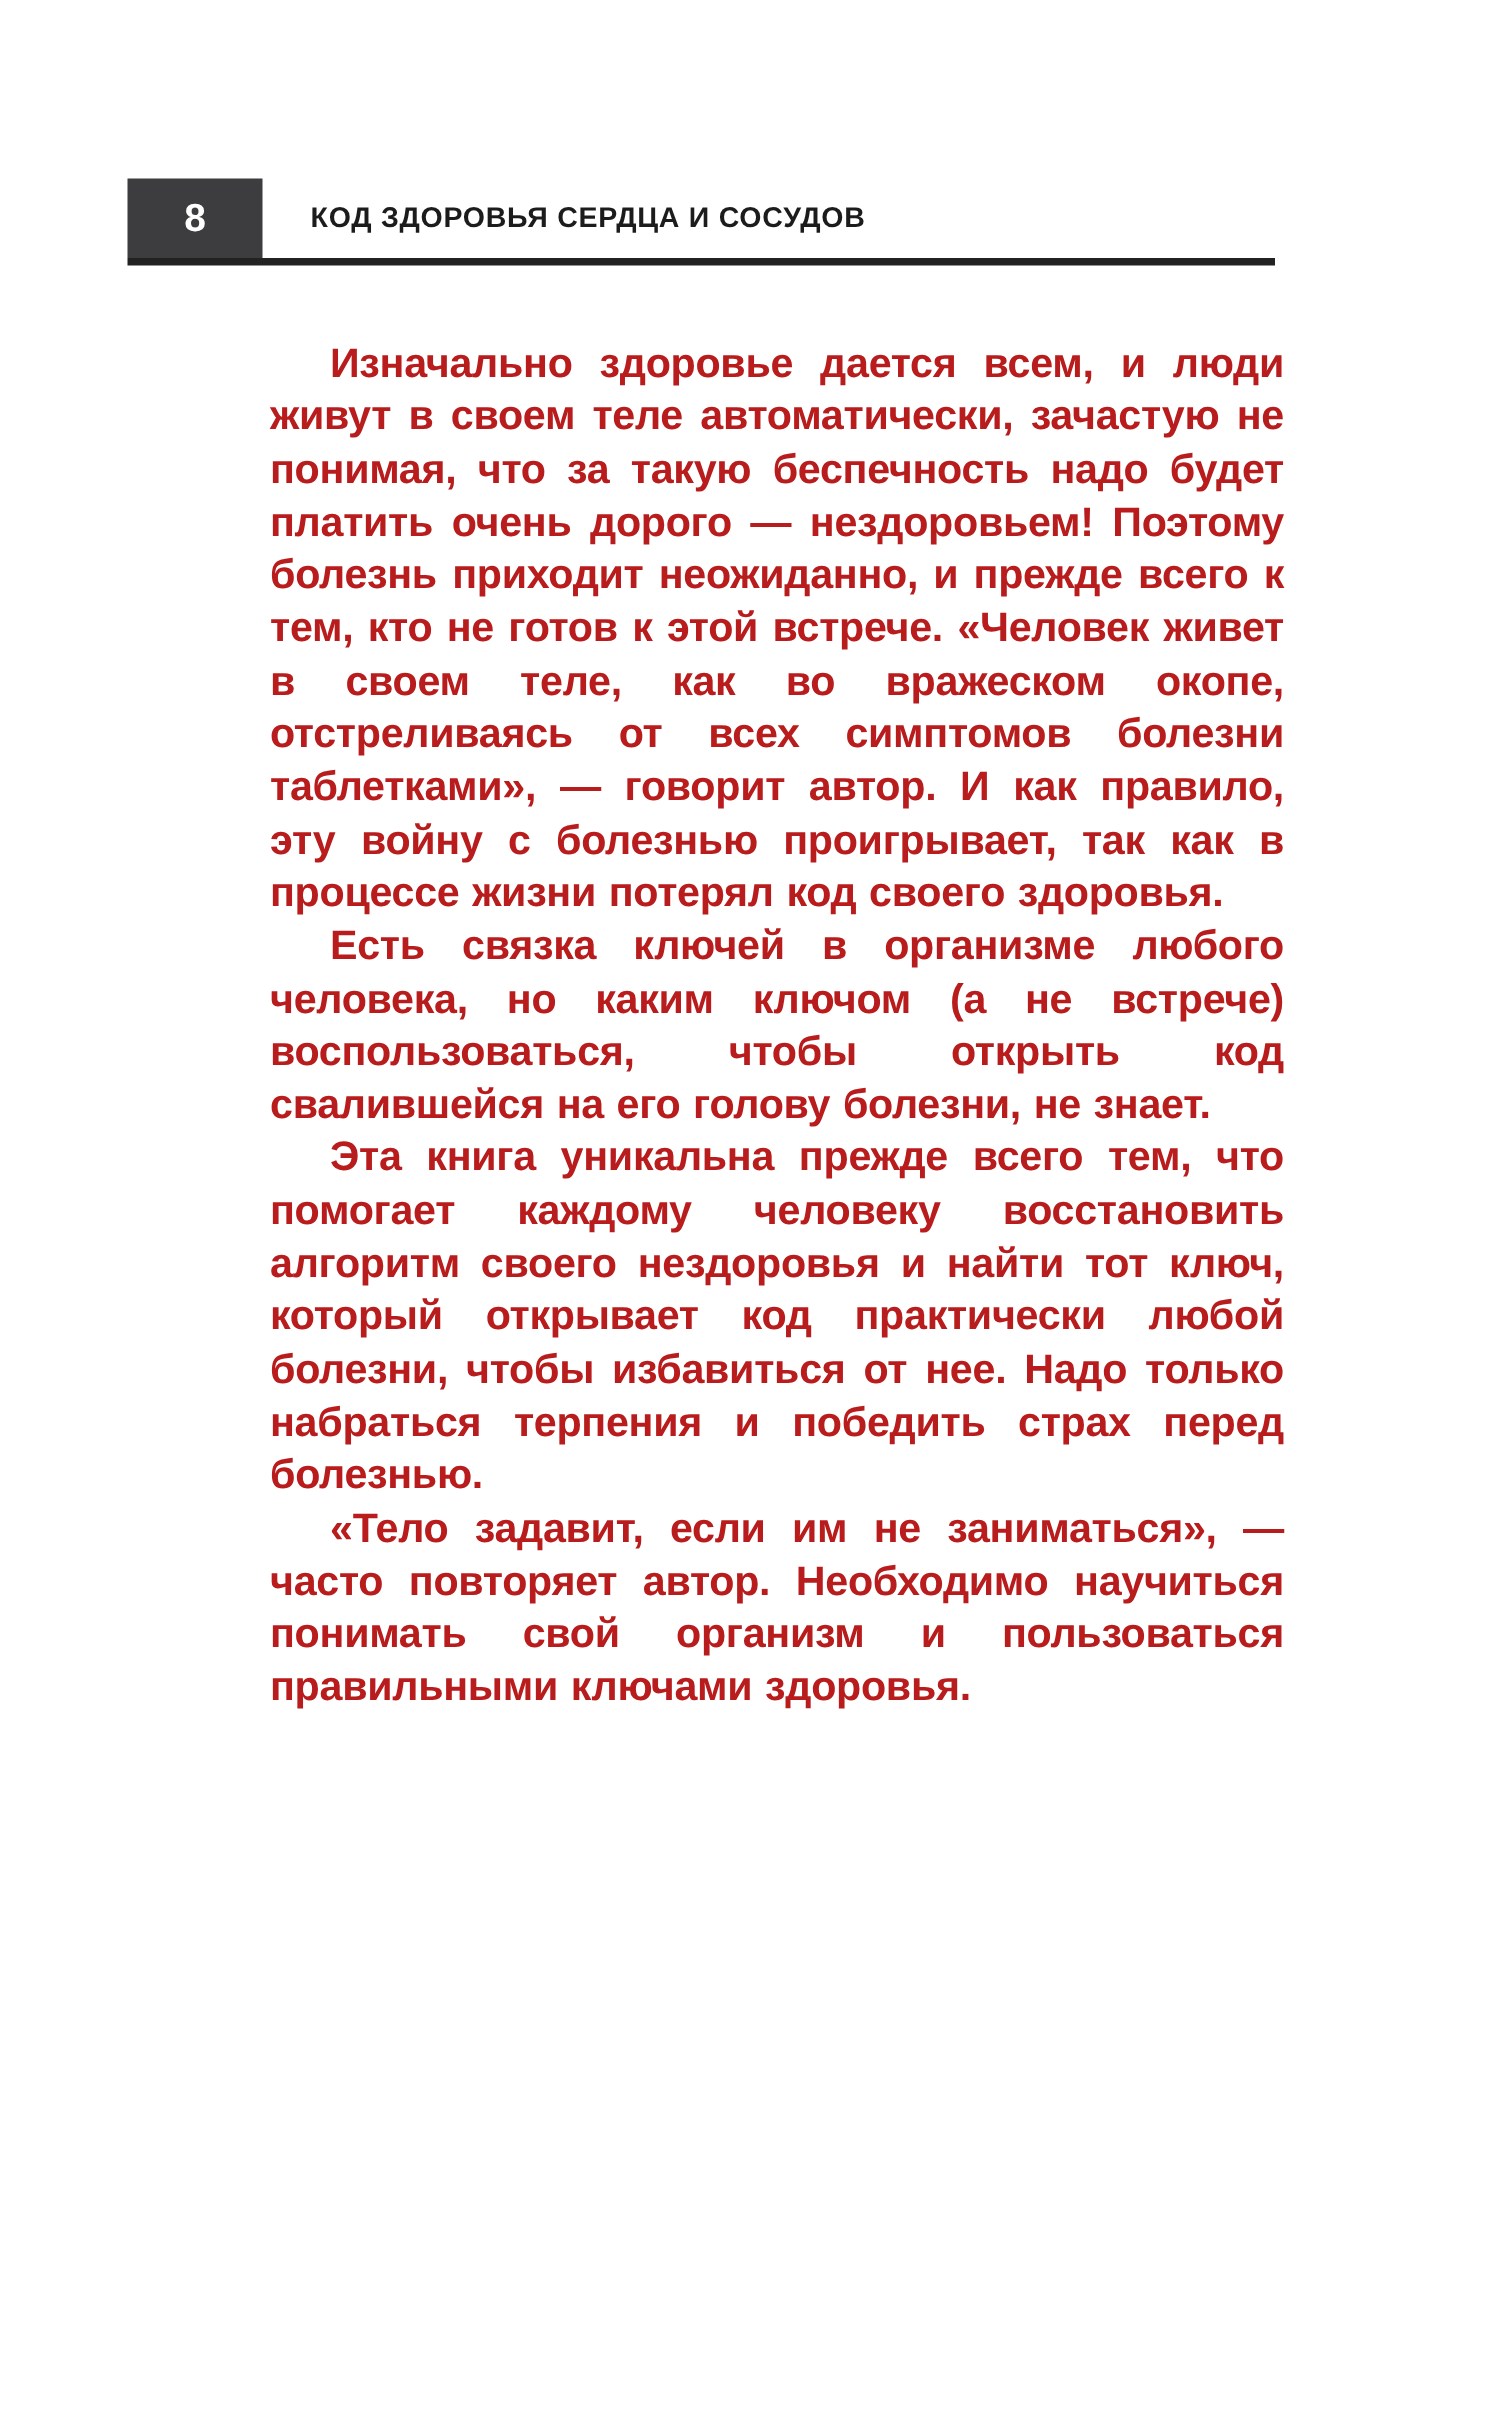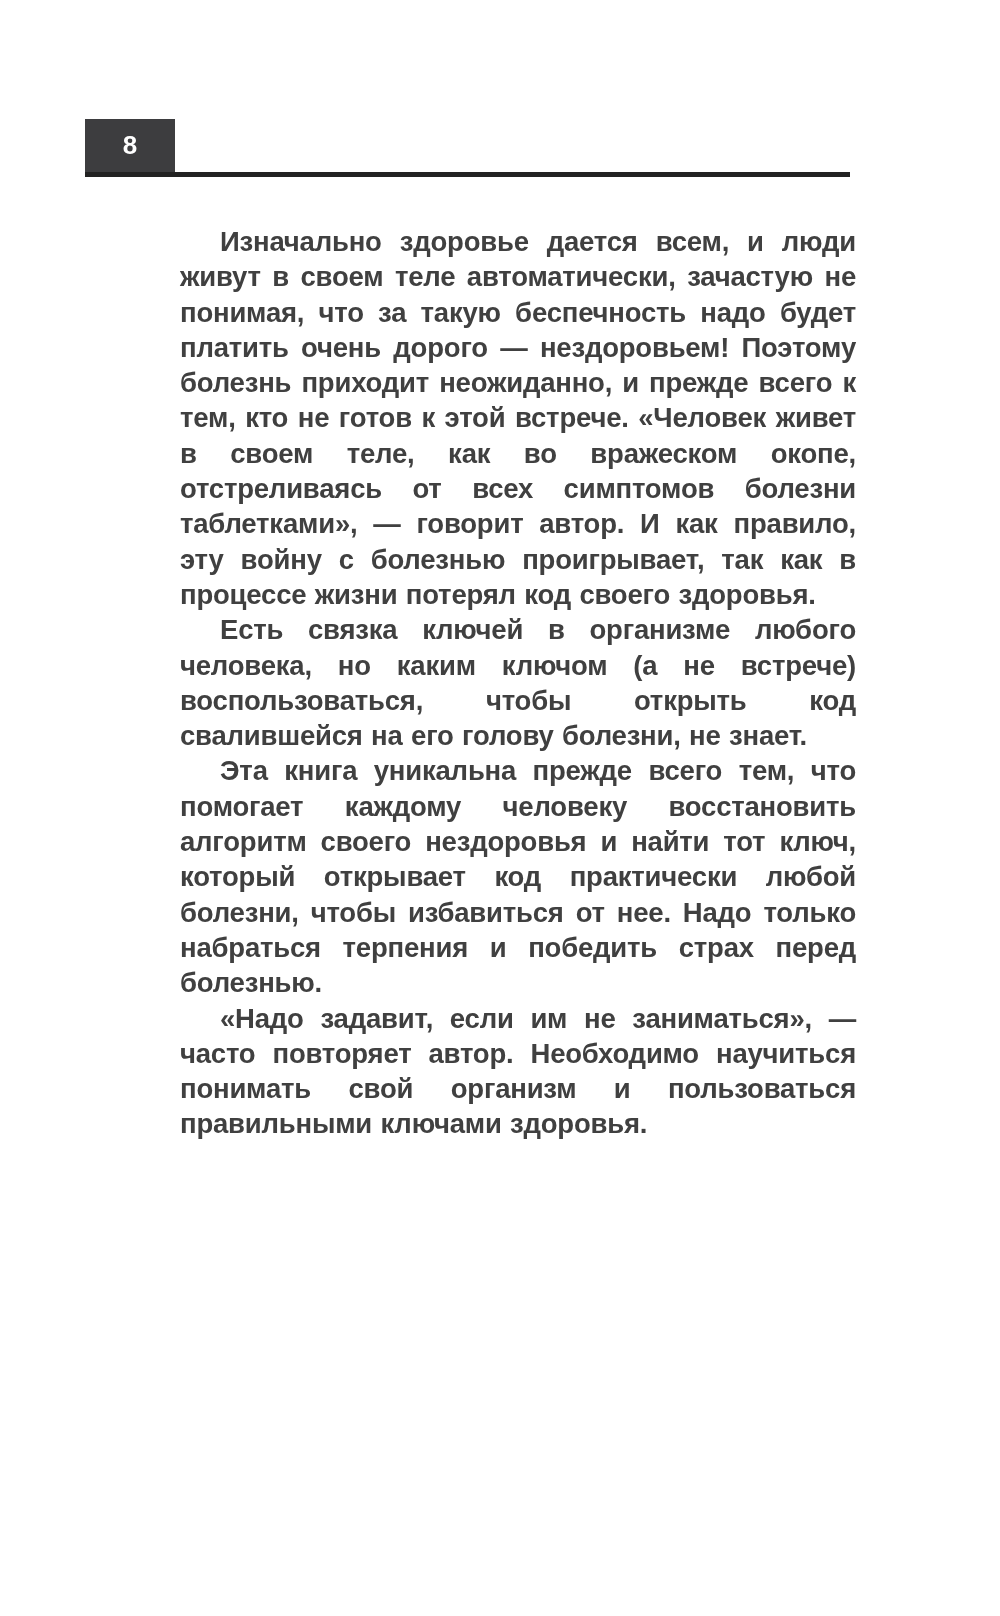--- a/index.html
+++ b/index.html
@@ -55,34 +55,35 @@
   }
   .body-text p {
     margin: 0;
     font-size: 27.5px;
     line-height: 35.3px;
     font-weight: 600;
     text-align: justify;
     text-indent: 40px;
     letter-spacing: -0.2px;
     word-spacing: 1px;
-    color: #404040;
+    color: #b91c1c;
   }
 </style>
 </head>
 <body>
 
 <div class="page">
 
   <div class="header">
     <div class="page-number-box">
       <span>8</span>
     </div>
+    <div class="running-title">КОД ЗДОРОВЬЯ СЕРДЦА И СОСУДОВ</div>
   </div>
 
   <div class="body-text">
     <p>Изначально здоровье дается всем, и люди живут в своем теле автоматически, зачастую не понимая, что за такую беспечность надо будет платить очень дорого — нездоровьем! Поэтому болезнь приходит неожиданно, и прежде всего к тем, кто не готов к этой встрече. «Человек живет в своем теле, как во вражеском окопе, отстреливаясь от всех симптомов болезни таблетками», — говорит автор. И как правило, эту войну с болезнью проигрывает, так как в процессе жизни потерял код своего здоровья.</p>
     <p>Есть связка ключей в организме любого человека, но каким ключом (а не встрече) воспользоваться, чтобы открыть код свалившейся на его голову болезни, не знает.</p>
     <p>Эта книга уникальна прежде всего тем, что помогает каждому человеку восстановить алгоритм своего нездоровья и найти тот ключ, который открывает код практически любой болезни, чтобы избавиться от нее. Надо только набраться терпения и победить страх перед болезнью.</p>
-    <p>«Надо задавит, если им не заниматься», — часто повторяет автор. Необходимо научиться понимать свой организм и пользоваться правильными ключами здоровья.</p>
+    <p>«Тело задавит, если им не заниматься», — часто повторяет автор. Необходимо научиться понимать свой организм и пользоваться правильными ключами здоровья.</p>
   </div>
 
 </div>
 
 </body></html>

